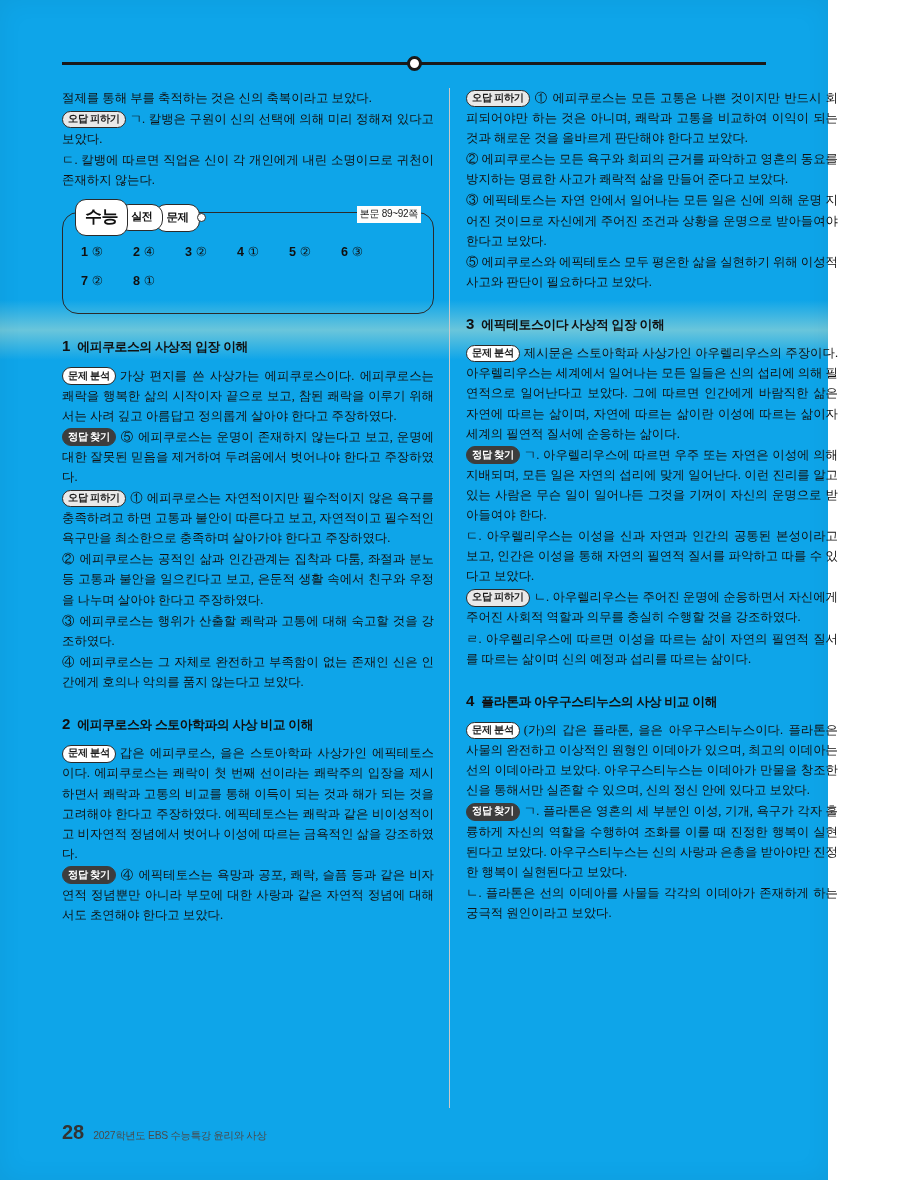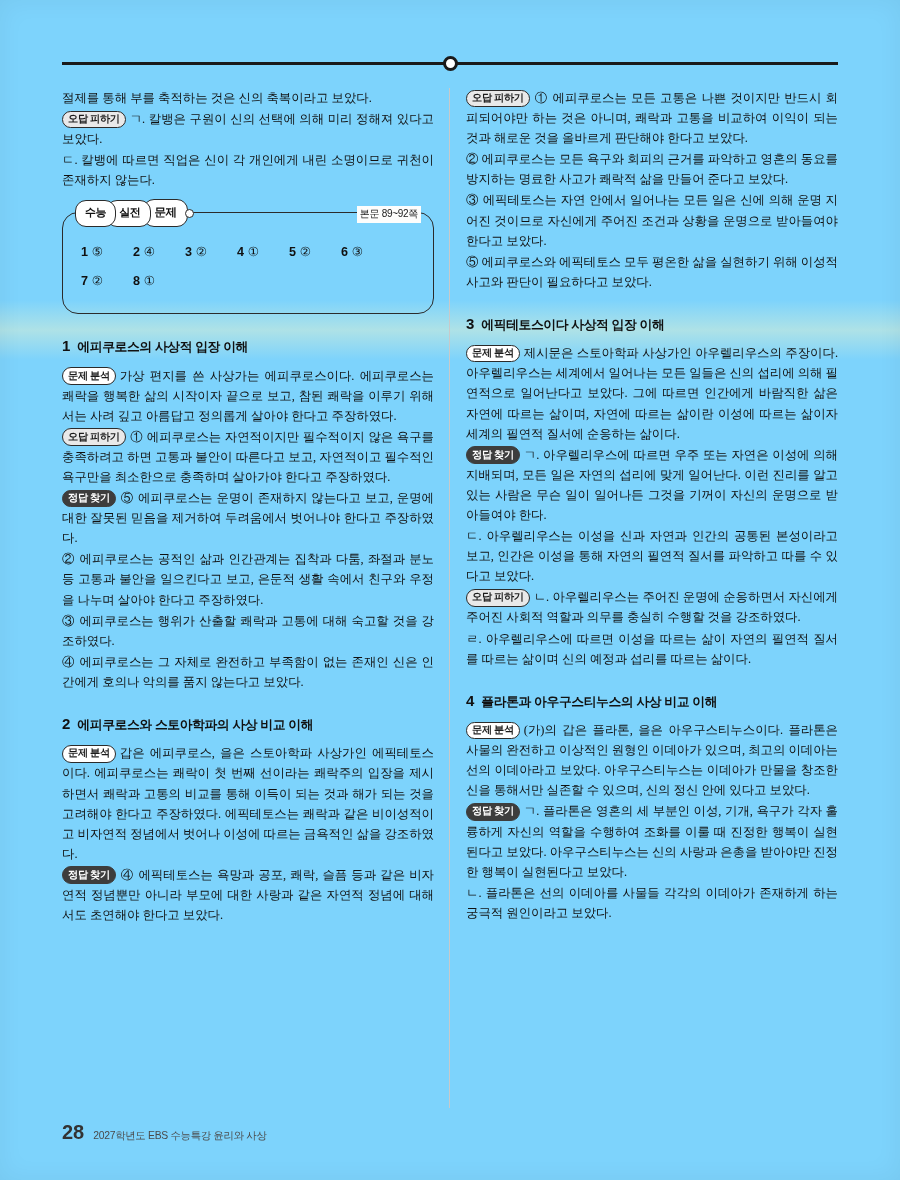--- a/index.html
+++ b/index.html
@@ -11,23 +11,23 @@
     height: 1180px;
     background: #ffffff;
     font-family: "Liberation Serif", serif;
     color: #111111;
     position: relative;
     overflow: hidden;
   }
   .page {
     position: absolute;
     left: 0; top: 0;
-    width: 900px;
+    width: 828px;
     height: 1180px;
-    background: #7dd3fc;
+    background: #0ea5e9;
   }
   
   .page::after {
     content: "";
     position: absolute;
     left: 0; top: 0; right: 0; bottom: 0;
     pointer-events: none;
     box-shadow: inset 0 0 26px rgba(0,0,0,0.055);
   }
   .scan-tint {
@@ -123,21 +123,21 @@
   .answer-badge {
     position: absolute;
     top: -14px;
     left: 12px;
     display: flex;
     align-items: center;
     gap: 0px;
   }
   .badge-suneung {
     font-family: "Liberation Sans", sans-serif;
-    font-size: 11px;
+    font-size: 17px;
     font-weight: 700;
     background: #ffffff;
     border: 1.4px solid #2b2b2b;
     border-radius: 11px;
     padding: 3px 9px 4px 9px;
     letter-spacing: -0.4px;
     position: relative;
     z-index: 2;
   }
   .badge-silijeon {
@@ -295,25 +295,25 @@
     <div class="q-head q-head-first">
       <span class="q-num">1</span>
       <span class="q-title">에피쿠로스의 사상적 입장 이해</span>
     </div>
 
     <p class="para">
       <span class="chip chip-analysis">문제 분석</span><span>가상 편지를 쓴 사상가는 에피쿠로스이다. 에피쿠로스는 쾌락을 행복한 삶의 시작이자 끝으로 보고, 참된 쾌락을 이루기 위해서는 사려 깊고 아름답고 정의롭게 살아야 한다고 주장하였다.</span>
     </p>
 
     <p class="para">
+      <span class="chip chip-answer">정답 찾기</span><span>⑤ 에피쿠로스는 운명이 존재하지 않는다고 보고, 운명에 대한 잘못된 믿음을 제거하여 두려움에서 벗어나야 한다고 주장하였다.</span>
+    </p>
+
+    <p class="para">
       <span class="chip chip-wrong">오답 피하기</span><span>① 에피쿠로스는 자연적이지만 필수적이지 않은 욕구를 충족하려고 하면 고통과 불안이 따른다고 보고, 자연적이고 필수적인 욕구만을 최소한으로 충족하며 살아가야 한다고 주장하였다.</span>
-    </p>
-
-    <p class="para">
-      <span class="chip chip-answer">정답 찾기</span><span>⑤ 에피쿠로스는 운명이 존재하지 않는다고 보고, 운명에 대한 잘못된 믿음을 제거하여 두려움에서 벗어나야 한다고 주장하였다.</span>
     </p>
 
     <p class="para">② 에피쿠로스는 공적인 삶과 인간관계는 집착과 다툼, 좌절과 분노 등 고통과 불안을 일으킨다고 보고, 은둔적 생활 속에서 친구와 우정을 나누며 살아야 한다고 주장하였다.</p>
     <p class="para">③ 에피쿠로스는 행위가 산출할 쾌락과 고통에 대해 숙고할 것을 강조하였다.</p>
     <p class="para">④ 에피쿠로스는 그 자체로 완전하고 부족함이 없는 존재인 신은 인간에게 호의나 악의를 품지 않는다고 보았다.</p>
 
     <div class="q-head">
       <span class="q-num">2</span>
       <span class="q-title">에피쿠로스와 스토아학파의 사상 비교 이해</span>
     </div>

